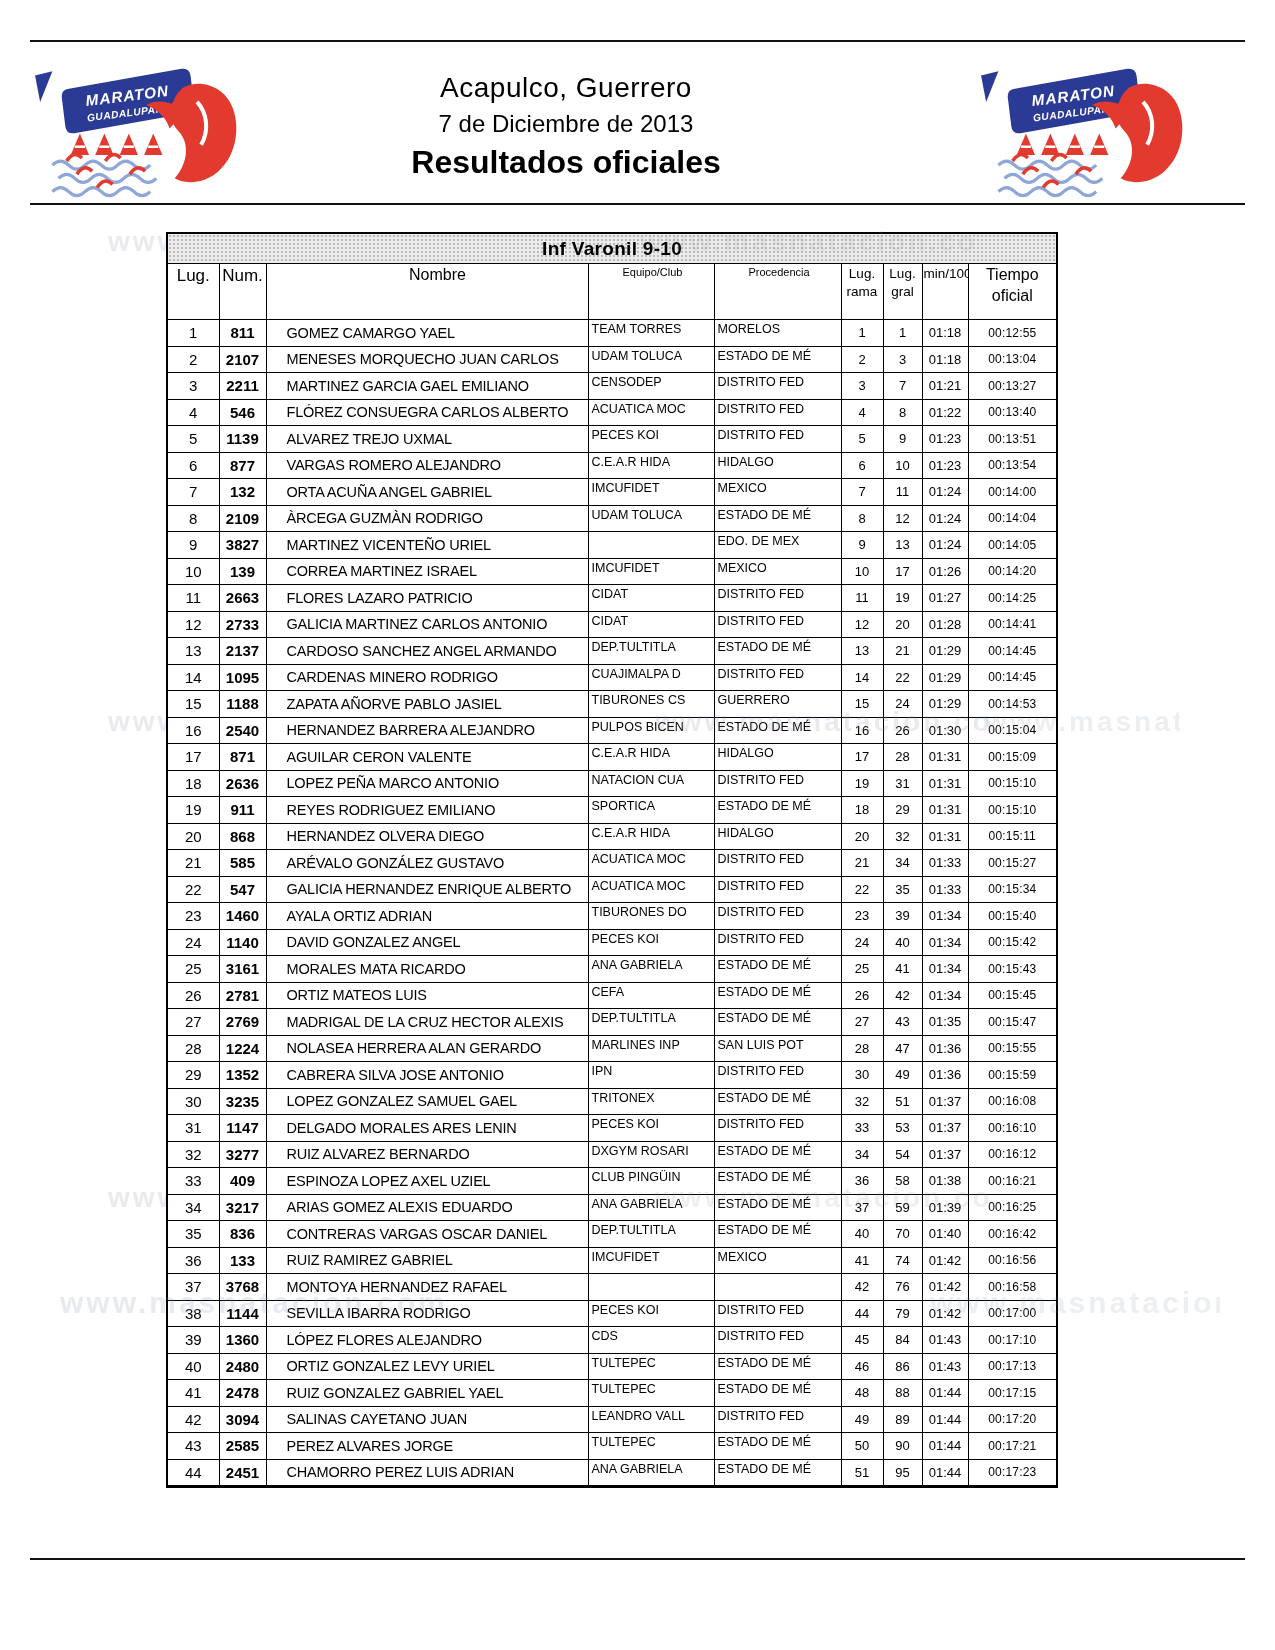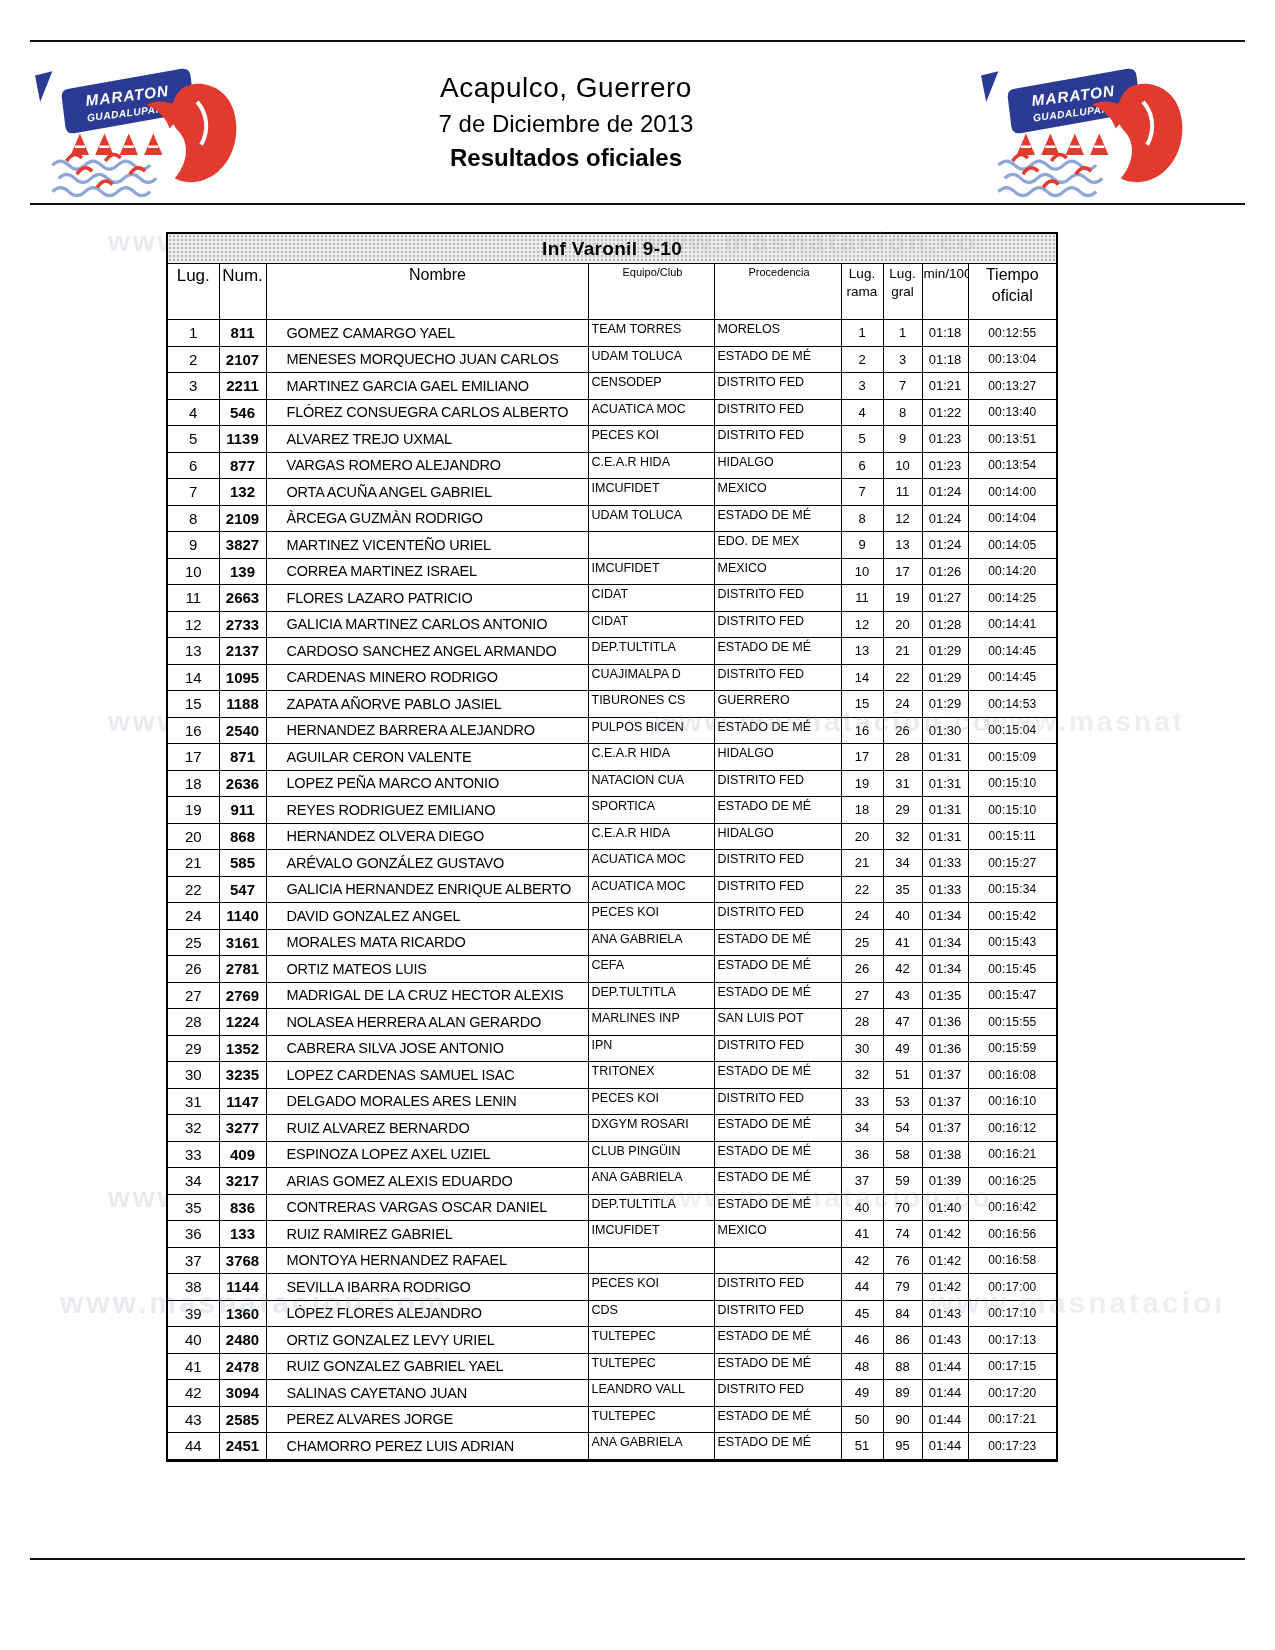--- a/index.html
+++ b/index.html
@@ -9,21 +9,21 @@
   }
   .rule{position:absolute;left:30px;width:1215px;border-top:2px solid #111;}
   .rule-top{top:40px;}
   .rule-mid{top:203px;border-top-width:2px;}
   .rule-bottom{top:1558px;}
 
   
   .header-text{position:absolute;top:74px;left:0;width:1132px;text-align:center;line-height:1;}
   .ht-city{font-size:28px;letter-spacing:.5px;}
   .ht-date{font-size:24px;margin-top:10px;}
-  .ht-sub{font-size:24px;font-weight:700;margin-top:10px;}
+  .ht-sub{font-size:32px;font-weight:700;margin-top:10px;}
   .logo{position:absolute;top:68px;width:214px;height:130px;}
   .logo-left{left:32px;}
   .logo-right{left:978px;}
   .logo svg{width:100%;height:100%;}
 
   
   .wm{
     position:absolute;font:700 28px "Liberation Sans",sans-serif;letter-spacing:3px;
     color:#7e93a8;opacity:.18;white-space:nowrap;overflow:hidden;z-index:6;pointer-events:none;
   }
@@ -416,20 +416,31 @@
         <td class="c1">547</td>
         <td class="c2">GALICIA HERNANDEZ ENRIQUE ALBERTO</td>
         <td class="c3">ACUATICA MOC</td>
         <td class="c4">DISTRITO FED</td>
         <td class="c5">22</td>
         <td class="c6">35</td>
         <td class="c7">01:33</td>
         <td class="c8">00:15:34</td>
       </tr>
       <tr>
+        <td class="c0">23</td>
+        <td class="c1">1460</td>
+        <td class="c2">AYALA ORTIZ ADRIAN</td>
+        <td class="c3">TIBURONES DO</td>
+        <td class="c4">DISTRITO FED</td>
+        <td class="c5">23</td>
+        <td class="c6">39</td>
+        <td class="c7">01:34</td>
+        <td class="c8">00:15:40</td>
+      </tr>
+      <tr>
         <td class="c0">24</td>
         <td class="c1">1140</td>
         <td class="c2">DAVID GONZALEZ ANGEL</td>
         <td class="c3">PECES KOI</td>
         <td class="c4">DISTRITO FED</td>
         <td class="c5">24</td>
         <td class="c6">40</td>
         <td class="c7">01:34</td>
         <td class="c8">00:15:42</td>
       </tr>
@@ -484,21 +495,21 @@
         <td class="c3">IPN</td>
         <td class="c4">DISTRITO FED</td>
         <td class="c5">30</td>
         <td class="c6">49</td>
         <td class="c7">01:36</td>
         <td class="c8">00:15:59</td>
       </tr>
       <tr>
         <td class="c0">30</td>
         <td class="c1">3235</td>
-        <td class="c2">LOPEZ CARDENAS SAMUEL ISAC</td>
+        <td class="c2">LOPEZ GONZALEZ SAMUEL GAEL</td>
         <td class="c3">TRITONEX</td>
         <td class="c4">ESTADO DE MÉ</td>
         <td class="c5">32</td>
         <td class="c6">51</td>
         <td class="c7">01:37</td>
         <td class="c8">00:16:08</td>
       </tr>
       <tr>
         <td class="c0">31</td>
         <td class="c1">1147</td>

